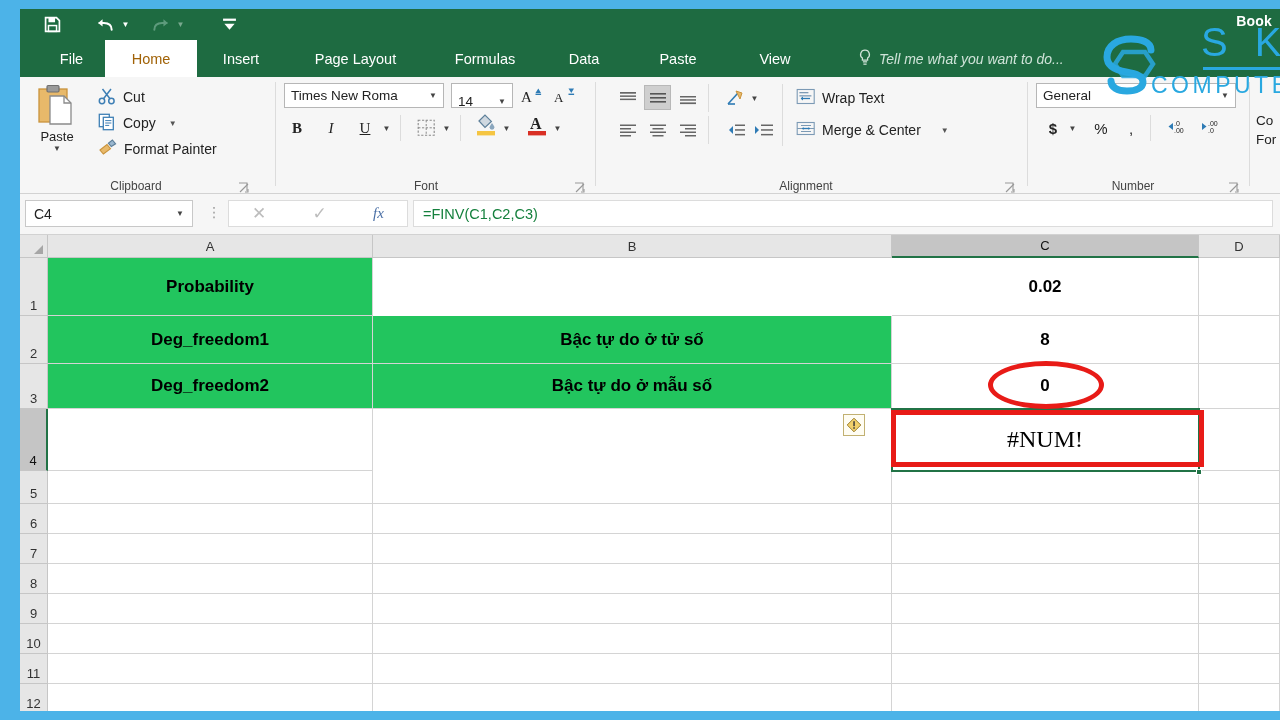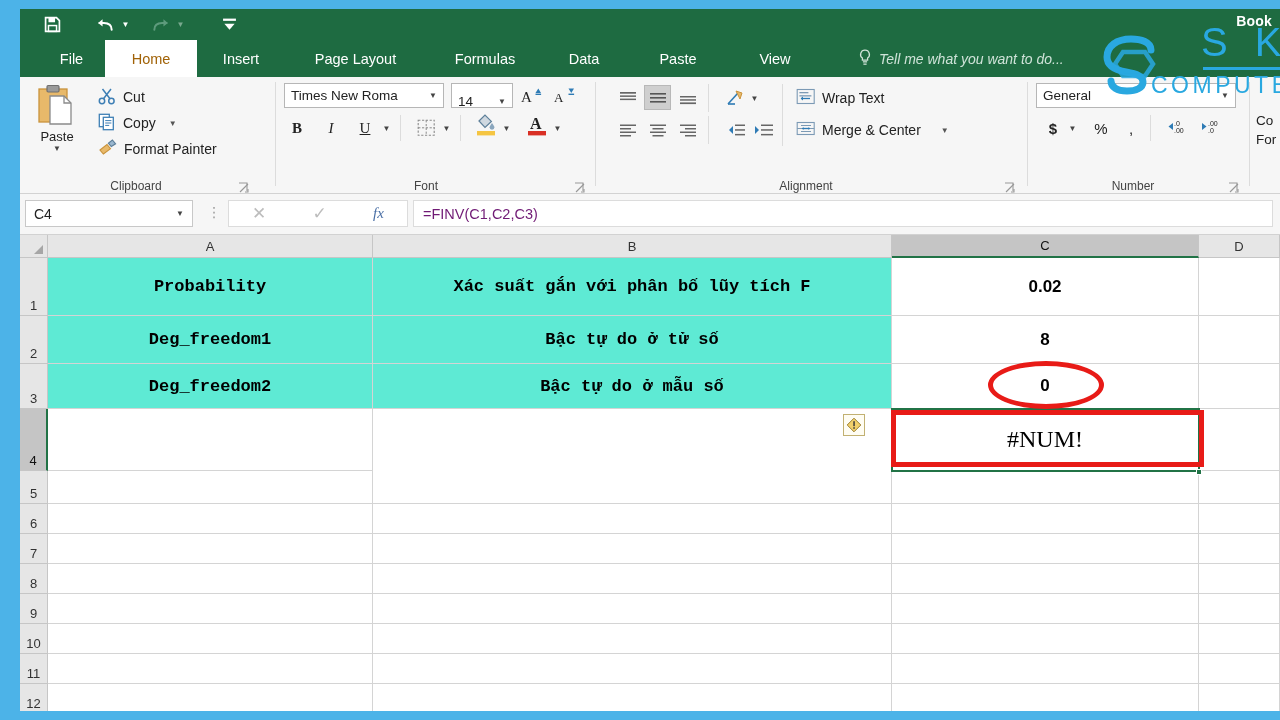--- a/index.html
+++ b/index.html
@@ -196,21 +196,21 @@
     display: flex; align-items: center; justify-content: space-around;
   }
   .fb-x { font-size: 17px; color: #bdbdbd; }
   .fb-chk { font-size: 17px; color: #bdbdbd; }
   .fb-fx { font-size: 15px; color: #4a6fa5; font-style: italic; font-family: "Liberation Serif", serif; }
   .fbinput {
     position: absolute; left: 393px; top: 6px;
     width: 860px; height: 27px;
     background: #fff; border: 1px solid #dcdcdc;
     display: flex; align-items: center; padding-left: 9px;
-    font-size: 14.5px; color: #701a75;
+    font-size: 14.5px; color: #15803d;
   }
 
   
   .gridwrap {
     position: absolute; left: 0; top: 226px;
     width: 1260px; height: 476px;
     background: #ffffff;
     overflow: hidden;
   }
   .corner {
@@ -252,21 +252,21 @@
   .cell {
     position: absolute;
     border-right: 1px solid #d4d4d4;
     border-bottom: 1px solid #d4d4d4;
     display: flex; align-items: center;
     overflow: hidden;
     font-size: 17px;
   }
   .cell.ctr { justify-content: center; }
   .cell.bold { font-weight: bold; color: #000; }
-  .cell.fill1 { background: #5eead4; font-family: Liberation Mono, monospace; }
+  .cell.fill1 { background: #22c55e; }
   .cell.fill2 { background: #fbce6a; }
   .cell.white { background: #ffffff; }
   .cell.err { font-family: "Liberation Serif", serif; font-weight: normal; font-size: 24px; }
 
   
   .selbox {
     position: absolute;
     border: 2px solid #217346;
     pointer-events: none;
   }
@@ -688,21 +688,20 @@
     <div class="rowhead" style="top:236px;height:33px;">5</div>
     <div class="rowhead" style="top:269px;height:30px;">6</div>
     <div class="rowhead" style="top:299px;height:30px;">7</div>
     <div class="rowhead" style="top:329px;height:30px;">8</div>
     <div class="rowhead" style="top:359px;height:30px;">9</div>
     <div class="rowhead" style="top:389px;height:30px;">10</div>
     <div class="rowhead" style="top:419px;height:30px;text-align:center;">11</div>
     <div class="rowhead" style="top:449px;height:30px;">12</div>
 
     <div class="cell ctr bold fill1" style="left:28px;top:23px;width:325px;height:58px;">Probability</div>
-    <div class="cell ctr bold fill1" style="left:353px;top:23px;width:519px;height:58px;">Xác suất gắn với phân bố lũy tích F</div>
     <div class="cell ctr bold white" style="left:872px;top:23px;width:307px;height:58px;">0.02</div>
     <div class="cell ctr white" style="left:1179px;top:23px;width:81px;height:58px;"></div>
 
     <div class="cell ctr bold fill1" style="left:28px;top:81px;width:325px;height:48px;">Deg_freedom1</div>
     <div class="cell ctr bold fill1" style="left:353px;top:81px;width:519px;height:48px;">Bậc tự do ở tử số</div>
     <div class="cell ctr bold white" style="left:872px;top:81px;width:307px;height:48px;">8</div>
     <div class="cell ctr white" style="left:1179px;top:81px;width:81px;height:48px;"></div>
 
     <div class="cell ctr bold fill1" style="left:28px;top:129px;width:325px;height:45px;">Deg_freedom2</div>
     <div class="cell ctr bold fill1" style="left:353px;top:129px;width:519px;height:45px;">Bậc tự do ở mẫu số</div>

